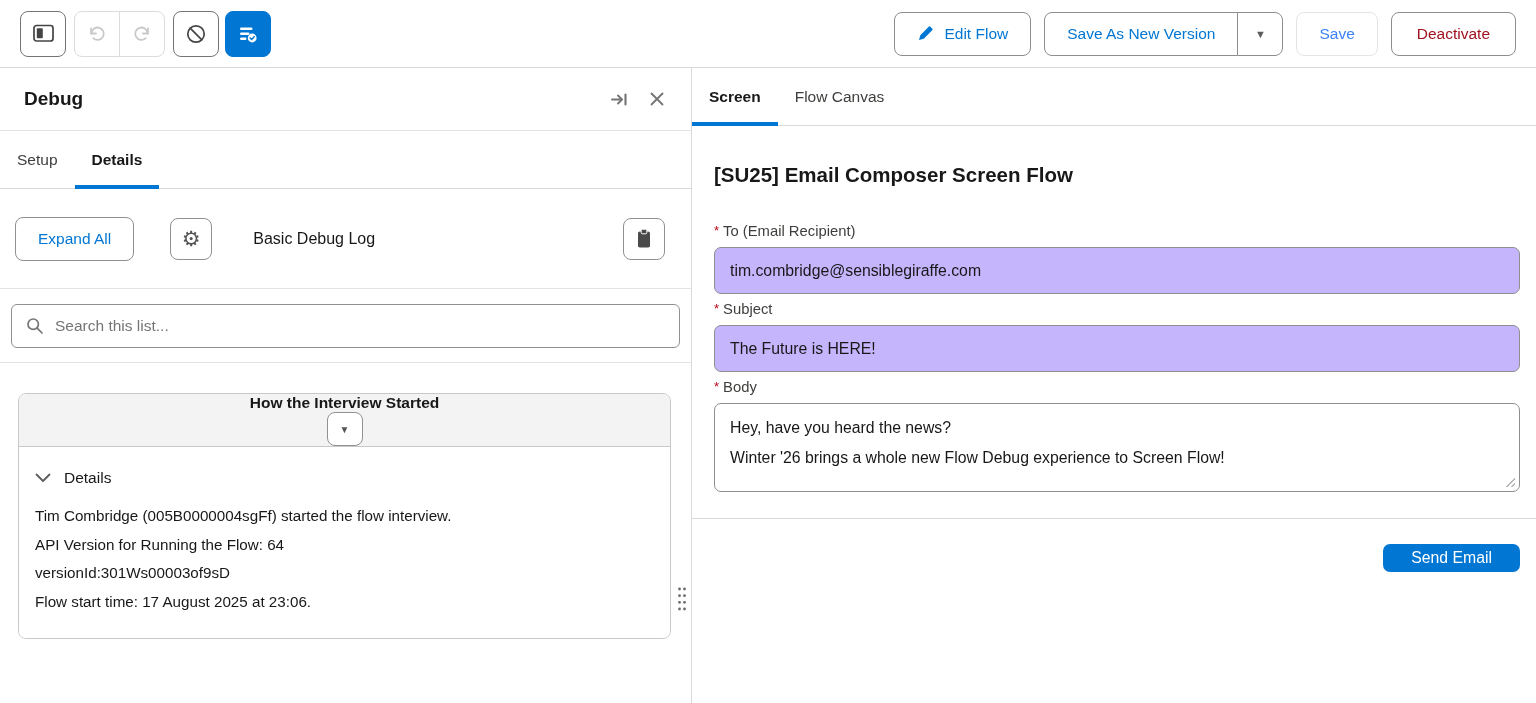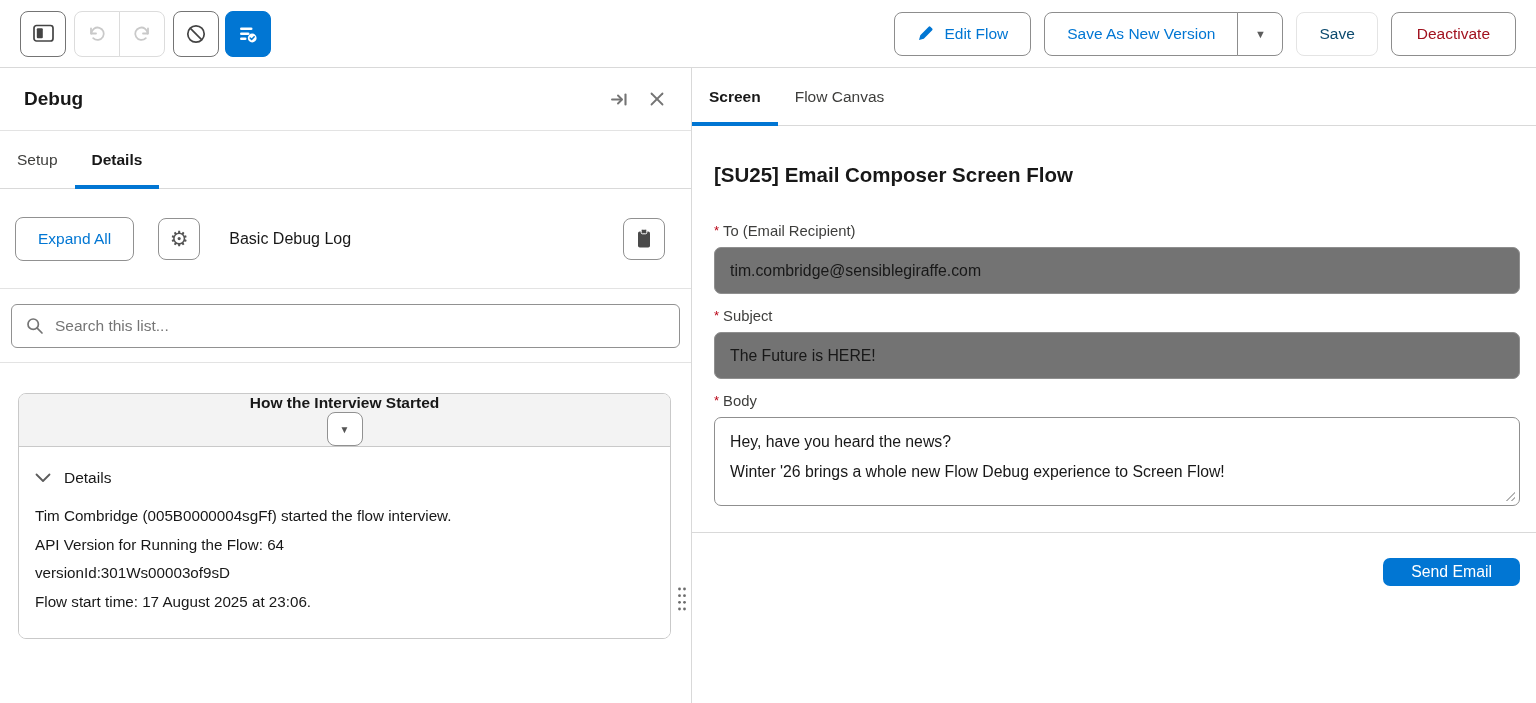--- a/index.html
+++ b/index.html
@@ -12,42 +12,42 @@
   .toolbar-left { display: flex; align-items: center; gap: 6px; }
   .icon-btn { width: 46px; height: 46px; border: 1px solid #747474; border-radius: 8px; background: #fff; display: flex; align-items: center; justify-content: center; cursor: pointer; }
   .undo-redo { display: flex; margin: 0 2px; }
   .undo-redo .icon-btn { border-color: #dcdcdc; }
   .undo-redo .icon-btn:first-child { border-radius: 8px 0 0 8px; }
   .undo-redo .icon-btn:last-child { border-radius: 0 8px 8px 0; margin-left: -1px; }
   .icon-btn.primary { background: #0176d3; border-color: #0176d3; }
 
   .toolbar-right { display: flex; align-items: center; gap: 13px; }
   .btn { height: 44px; border: 1px solid #8d8d8d; border-radius: 8px; background: #fff; color: #0176d3; font-size: 15.5px; font-family: inherit; padding: 0 22px; display: inline-flex; align-items: center; justify-content: center; gap: 10px; cursor: pointer; white-space: nowrap; }
-  .btn.disabled { border-color: #e4e4e4; color: #0c4a6e; cursor: default; }
+  .btn.disabled { border-color: #e4e4e4; color: #3b82f6; cursor: default; }
   .btn.destructive { color: #a1121f; padding: 0 25px; }
   .split { display: flex; }
   .split .btn.main-part { border-radius: 8px 0 0 8px; }
   .split .btn.arrow-part { width: 46px; padding: 0; border-radius: 0 8px 8px 0; margin-left: -1px; color: #5c5c5c; font-size: 11px; }
 
   
   .main { display: flex; height: 635px; position: relative; }
 
   
   .debug-panel { width: 692px; min-width: 692px; border-right: 1px solid #d9d9d9; display: flex; flex-direction: column; background: #fff; position: relative; }
   .panel-header { height: 63px; border-bottom: 1px solid #e3e3e3; display: flex; align-items: center; justify-content: space-between; padding: 0 26px 0 24px; }
   .panel-title { font-size: 19px; font-weight: 600; color: #181818; }
   .panel-header-icons { display: flex; align-items: center; gap: 20px; }
   .ghost-btn { border: none; background: transparent; padding: 0; display: flex; align-items: center; cursor: pointer; }
 
   .tabs { display: flex; height: 58px; border-bottom: 1px solid #d9d9d9; }
   .tab { display: flex; align-items: center; padding: 0 17px; font-size: 15.5px; color: #3e3e3c; position: relative; cursor: pointer; }
   .tab.active { font-weight: 700; color: #181818; }
   .tab.active::after { content: ""; position: absolute; left: 0; right: 0; bottom: -1px; height: 4px; background: #0176d3; }
 
-  .controls-row { height: 100px; display: flex; align-items: center; padding: 0 26px 0 15px; border-bottom: 1px solid #e3e3e3; }
+  .controls-row { height: 100px; display: flex; align-items: center; padding: 0 26px 0 15px; border-bottom: 1px solid #e3e3e3; gap: 12px; }
   .expand-btn { height: 44px; padding: 0 22px; border: 1px solid #919191; border-radius: 8px; background: #fff; color: #0176d3; font-size: 15.5px; font-family: inherit; cursor: pointer; }
   .sq-btn { width: 42px; height: 42px; border: 1px solid #919191; border-radius: 8px; background: #fff; display: flex; align-items: center; justify-content: center; cursor: pointer; }
   .gear-btn { margin-left: 24px; font-size: 21px; color: #555; }
   .log-type { margin-left: 29px; font-size: 16px; color: #181818; }
   .clipboard-btn { margin-left: auto; }
 
   .search-row { height: 74px; display: flex; align-items: center; padding: 0 11px; border-bottom: 1px solid #e3e3e3; }
   .search-box { flex: 1; height: 44px; border: 1px solid #919191; border-radius: 6px; display: flex; align-items: center; padding: 0 14px; gap: 11px; background: #fff; }
   .search-box input { flex: 1; border: none; outline: none; font-size: 15.5px; font-family: inherit; color: #181818; background: transparent; }
   .search-box input::placeholder { color: #757575; }
@@ -64,21 +64,21 @@
   .resize-handle { position: absolute; right: 3px; top: 517px; width: 13px; height: 27px; display: flex; align-items: center; justify-content: center; cursor: ew-resize; }
 
   
   .screen-panel { flex: 1; display: flex; flex-direction: column; background: #fff; }
   .screen-content { flex: 1; padding: 0 16px 0 22px; }
   .screen-heading { font-size: 20.5px; font-weight: 700; color: #181818; margin-top: 37px; }
   .field { margin-top: 0; }
   .field:first-of-type { margin-top: 36px; }
   .field-label { display: block; font-size: 14.8px; color: #3e3e3c; margin-bottom: 8px; }
   .req { color: #ba0517; margin-right: 4px; font-size: 13px; position: relative; top: -1px; }
-  .text-input { width: 100%; height: 47px; border: 1px solid #8f8f8f; border-radius: 7px; padding: 0 15px; font-size: 15.8px; font-family: inherit; color: #181818; margin-bottom: 14px; background: #737373; }
+  .text-input { width: 100%; height: 47px; border: 1px solid #8f8f8f; border-radius: 7px; padding: 0 15px; font-size: 15.8px; font-family: inherit; color: #181818; margin-bottom: 7px; background: #c4b5fd; }
   .textarea-wrap { position: relative; }
   .body-textarea { width: 100%; height: 89px; border: 1px solid #8f8f8f; border-radius: 7px; padding: 9px 15px; font-size: 15.8px; font-family: inherit; line-height: 29.5px; color: #181818; resize: none; background: #fff; display: block; }
   .grip { position: absolute; bottom: 5px; right: 5px; width: 11px; height: 11px; background: repeating-linear-gradient(135deg, transparent 0 2px, #b5b5b5 2px 3.5px); clip-path: polygon(100% 0, 100% 100%, 0 100%); pointer-events: none; }
   .footer-divider { height: 1px; background: #d9d9d9; margin: 26px -16px 0 -22px; }
   .screen-footer { display: flex; justify-content: flex-end; padding-top: 25px; }
   .send-btn { height: 28px; padding: 0 28px; background: #0176d3; border: none; border-radius: 7px; color: #fff; font-size: 15.8px; font-family: inherit; cursor: pointer; }
 
   svg { display: block; }
 </style>
 </head>

